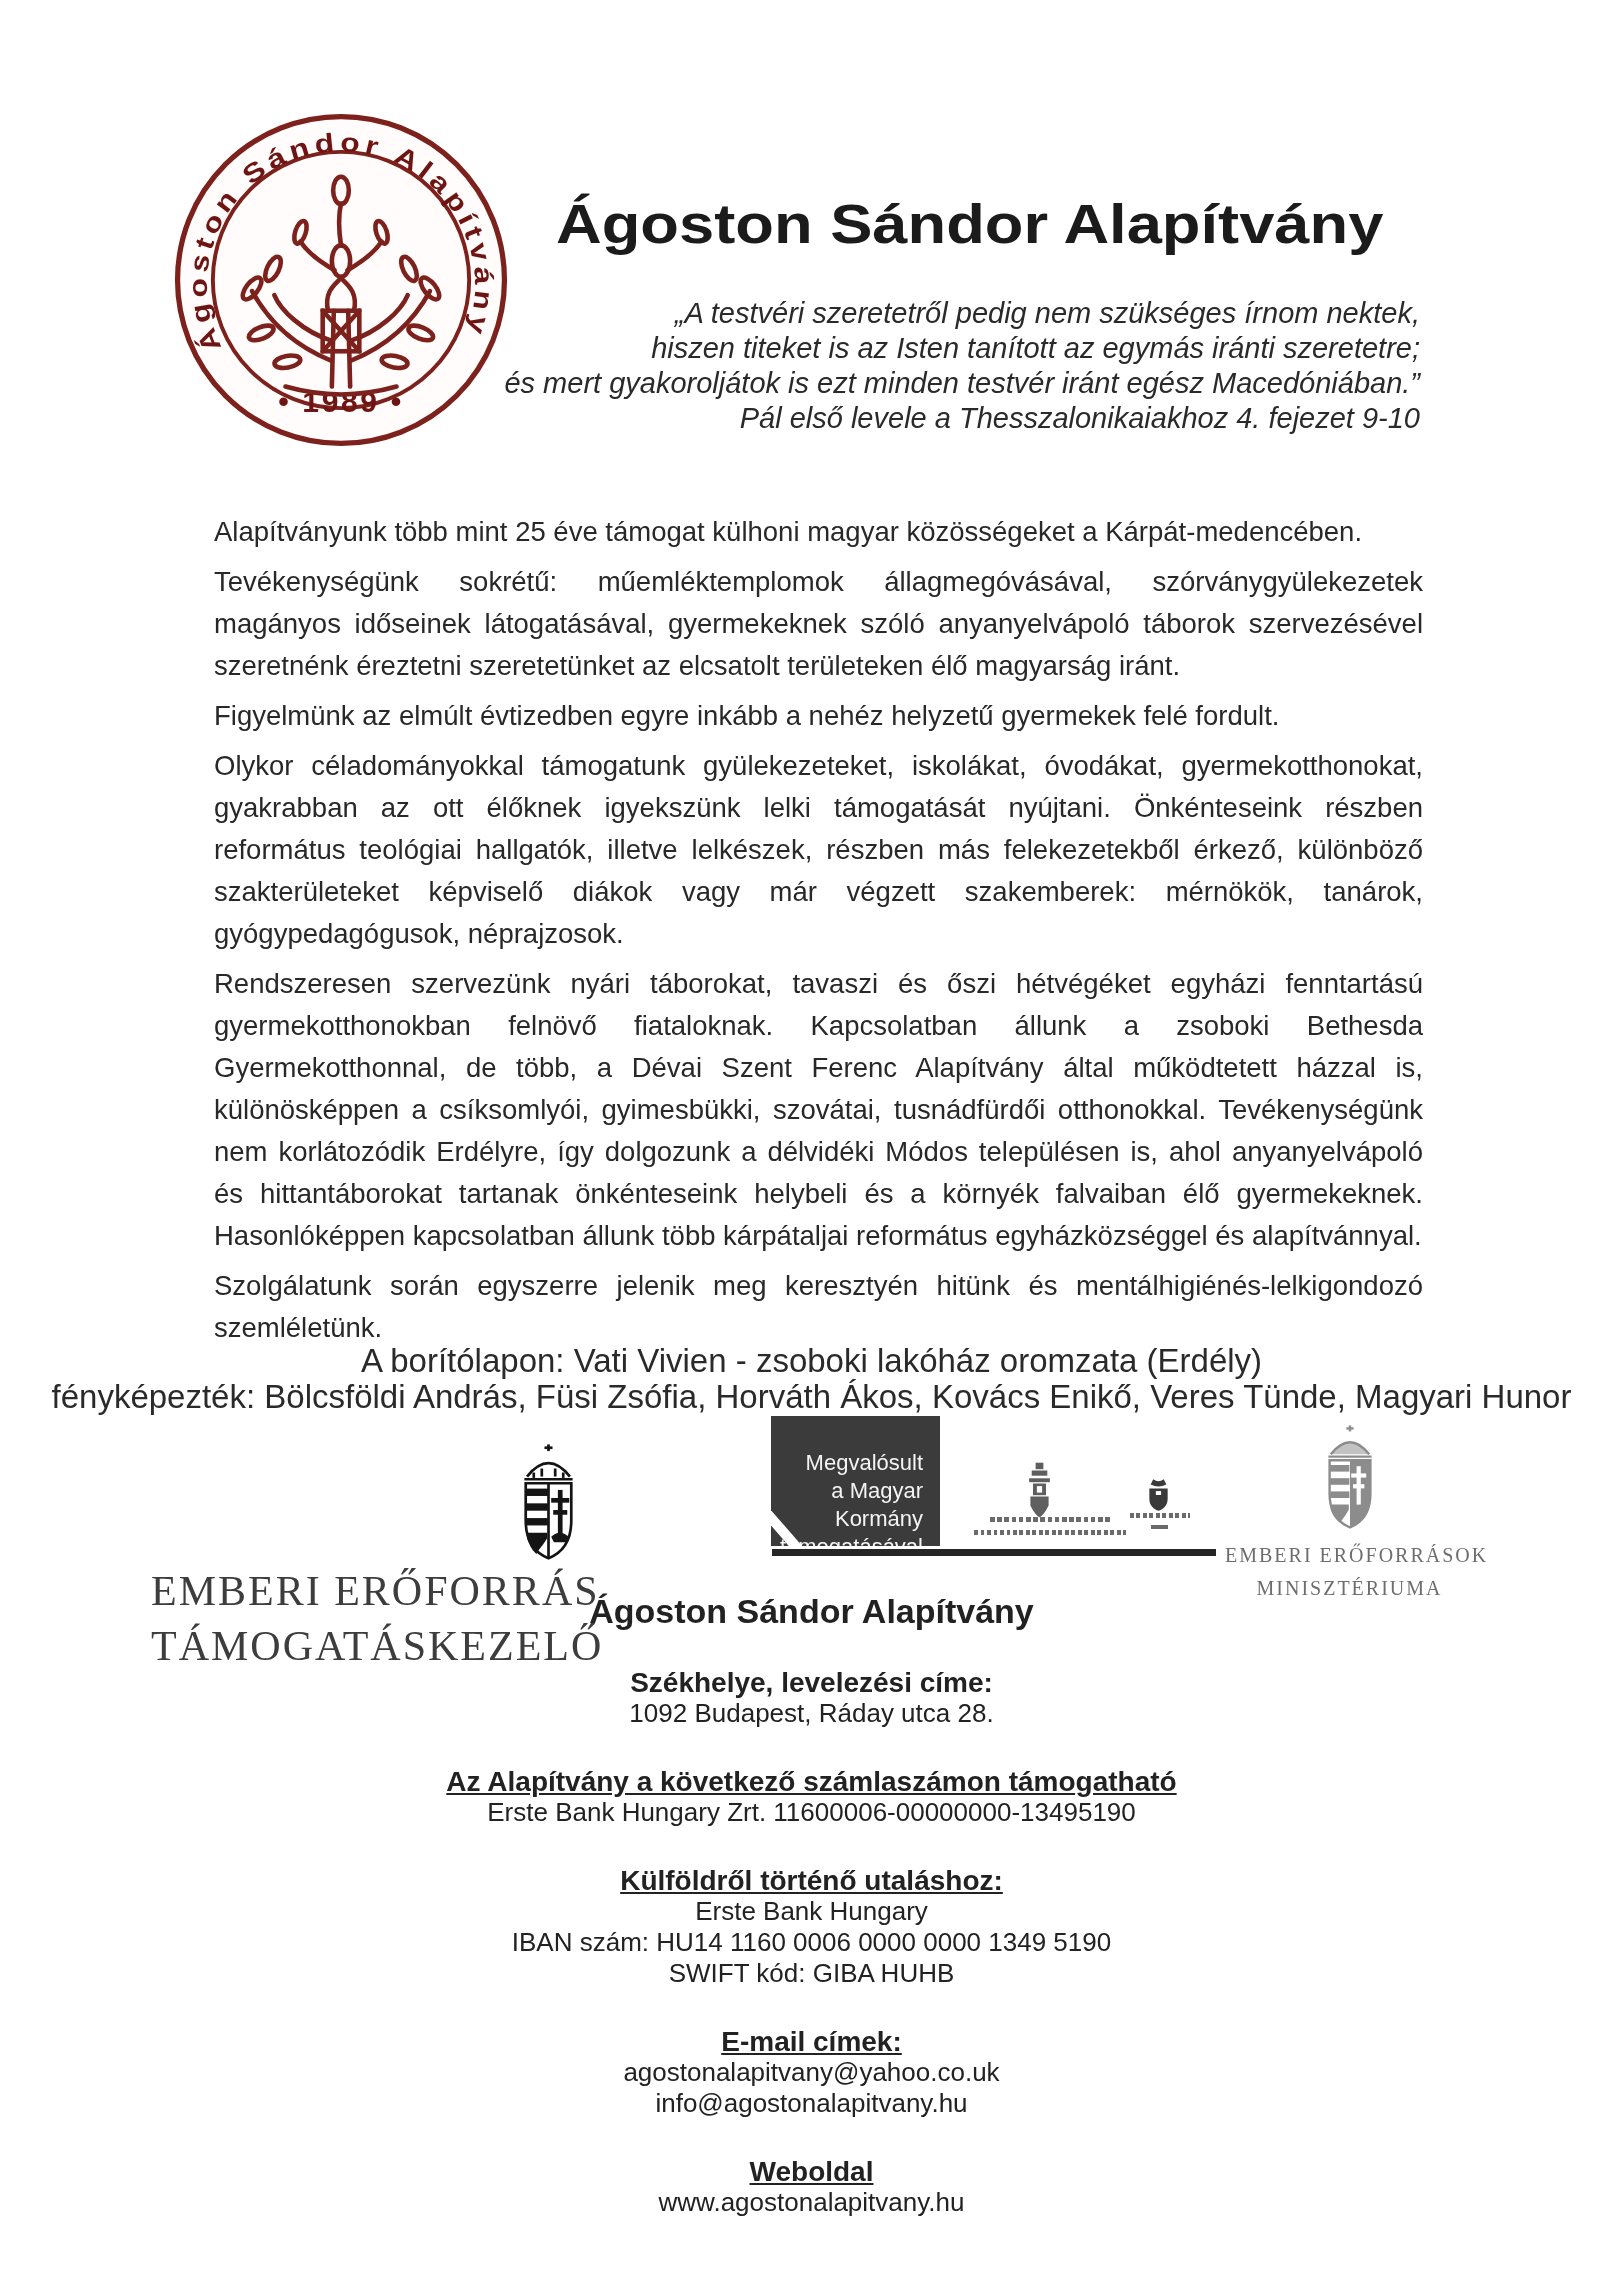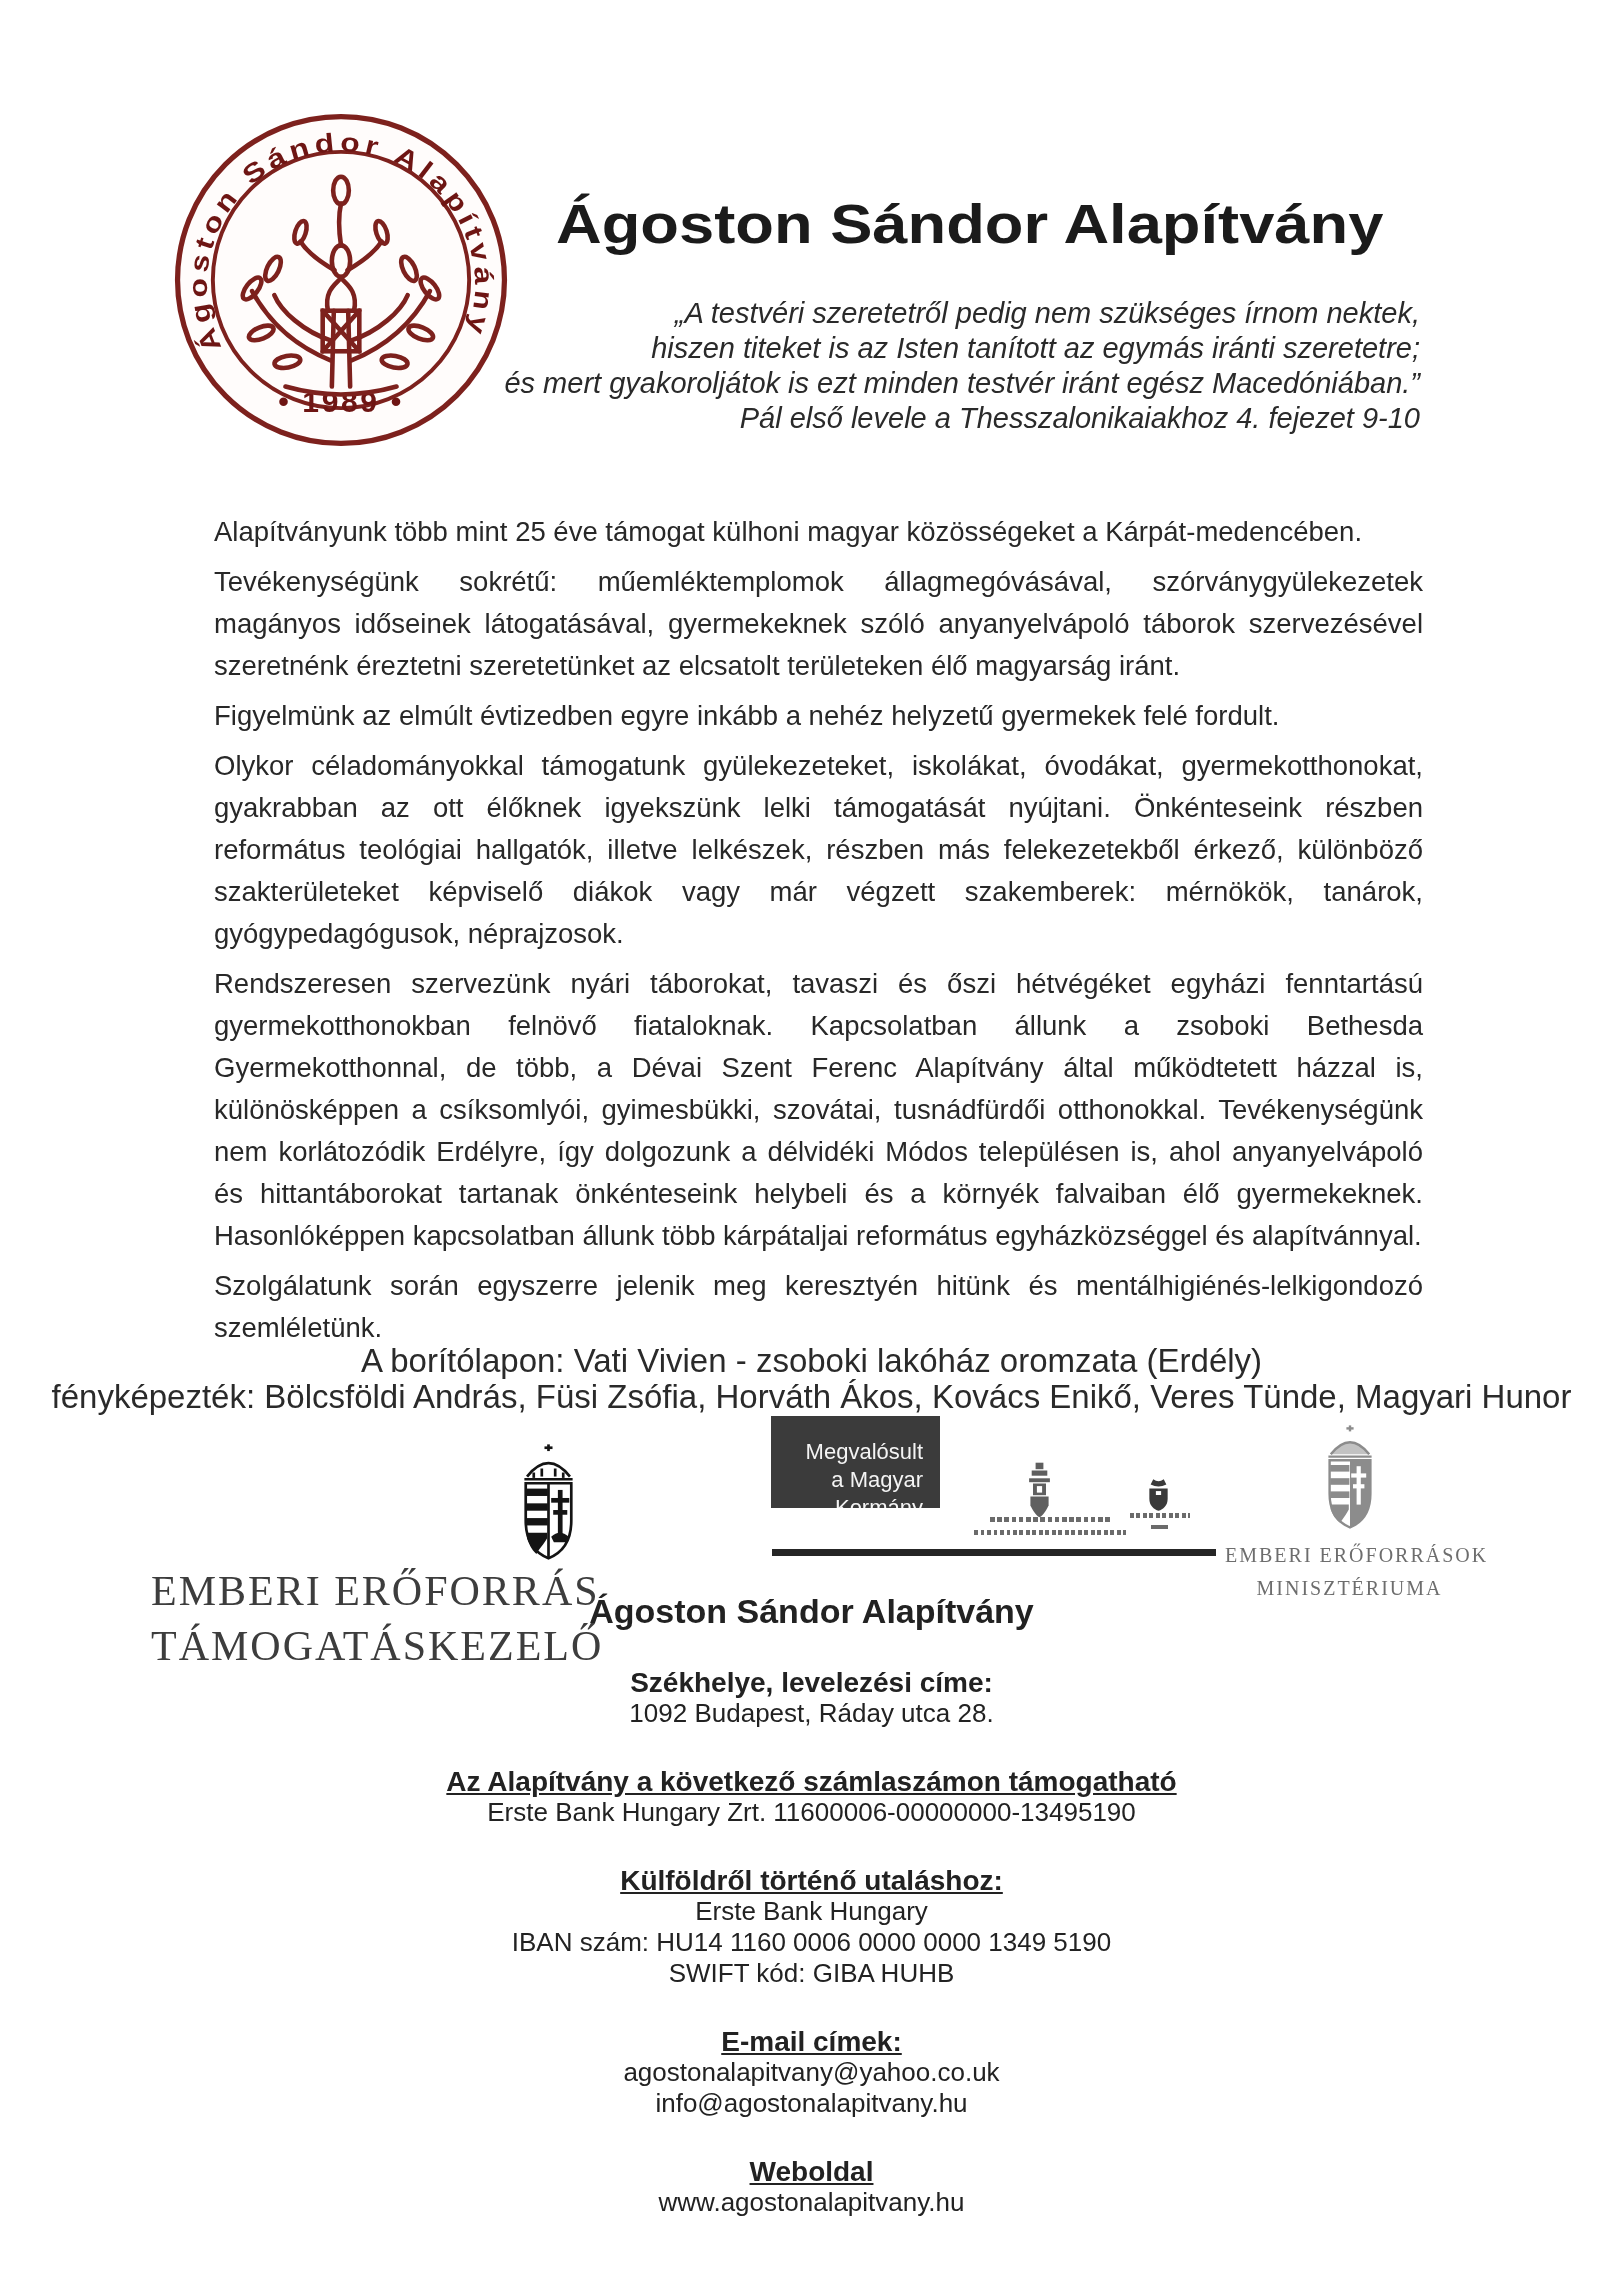--- a/index.html
+++ b/index.html
@@ -39,23 +39,23 @@
   }
   
   .emet{position:absolute;left:151px;top:1440px;display:flex;align-items:flex-end;flex-direction:column;}
   .emet-arms{width:67px;height:124px;margin-right:21px;}
   .emet-text{
     font-family:"Liberation Serif", serif;
     font-size:42px;line-height:55px;letter-spacing:2px;
     color:#3d3d3d;white-space:nowrap;
   }
   .govbox{
-    position:absolute;left:771px;top:1416px;width:169px;height:92px;
+    position:absolute;left:771px;top:1416px;width:169px;height:130px;
     background:#3b3b3b;color:#f4f4f4;
-    text-align:right;box-sizing:border-box;padding:22px 17px 0 0;
+    text-align:right;box-sizing:border-box;padding:33px 17px 0 0;
     font-size:22px;line-height:28px;overflow:hidden;
   }
   .govbox .slash{
     position:absolute;left:-18.3px;top:76px;width:131px;height:9.8px;
     background:#ffffff;transform:rotate(49deg);transform-origin:left center;
   }
   .mini-emblem-1{position:absolute;left:1020px;top:1461px;width:39px;height:58px;}
   .mini-caption-1a{position:absolute;left:990px;top:1517px;width:120px;height:5.2px;
     background:repeating-linear-gradient(90deg,#6b6b6b 0 4.6px,transparent 4.6px 7.2px);}
   .mini-caption-1b{position:absolute;left:974px;top:1530px;width:152px;height:5.2px;

